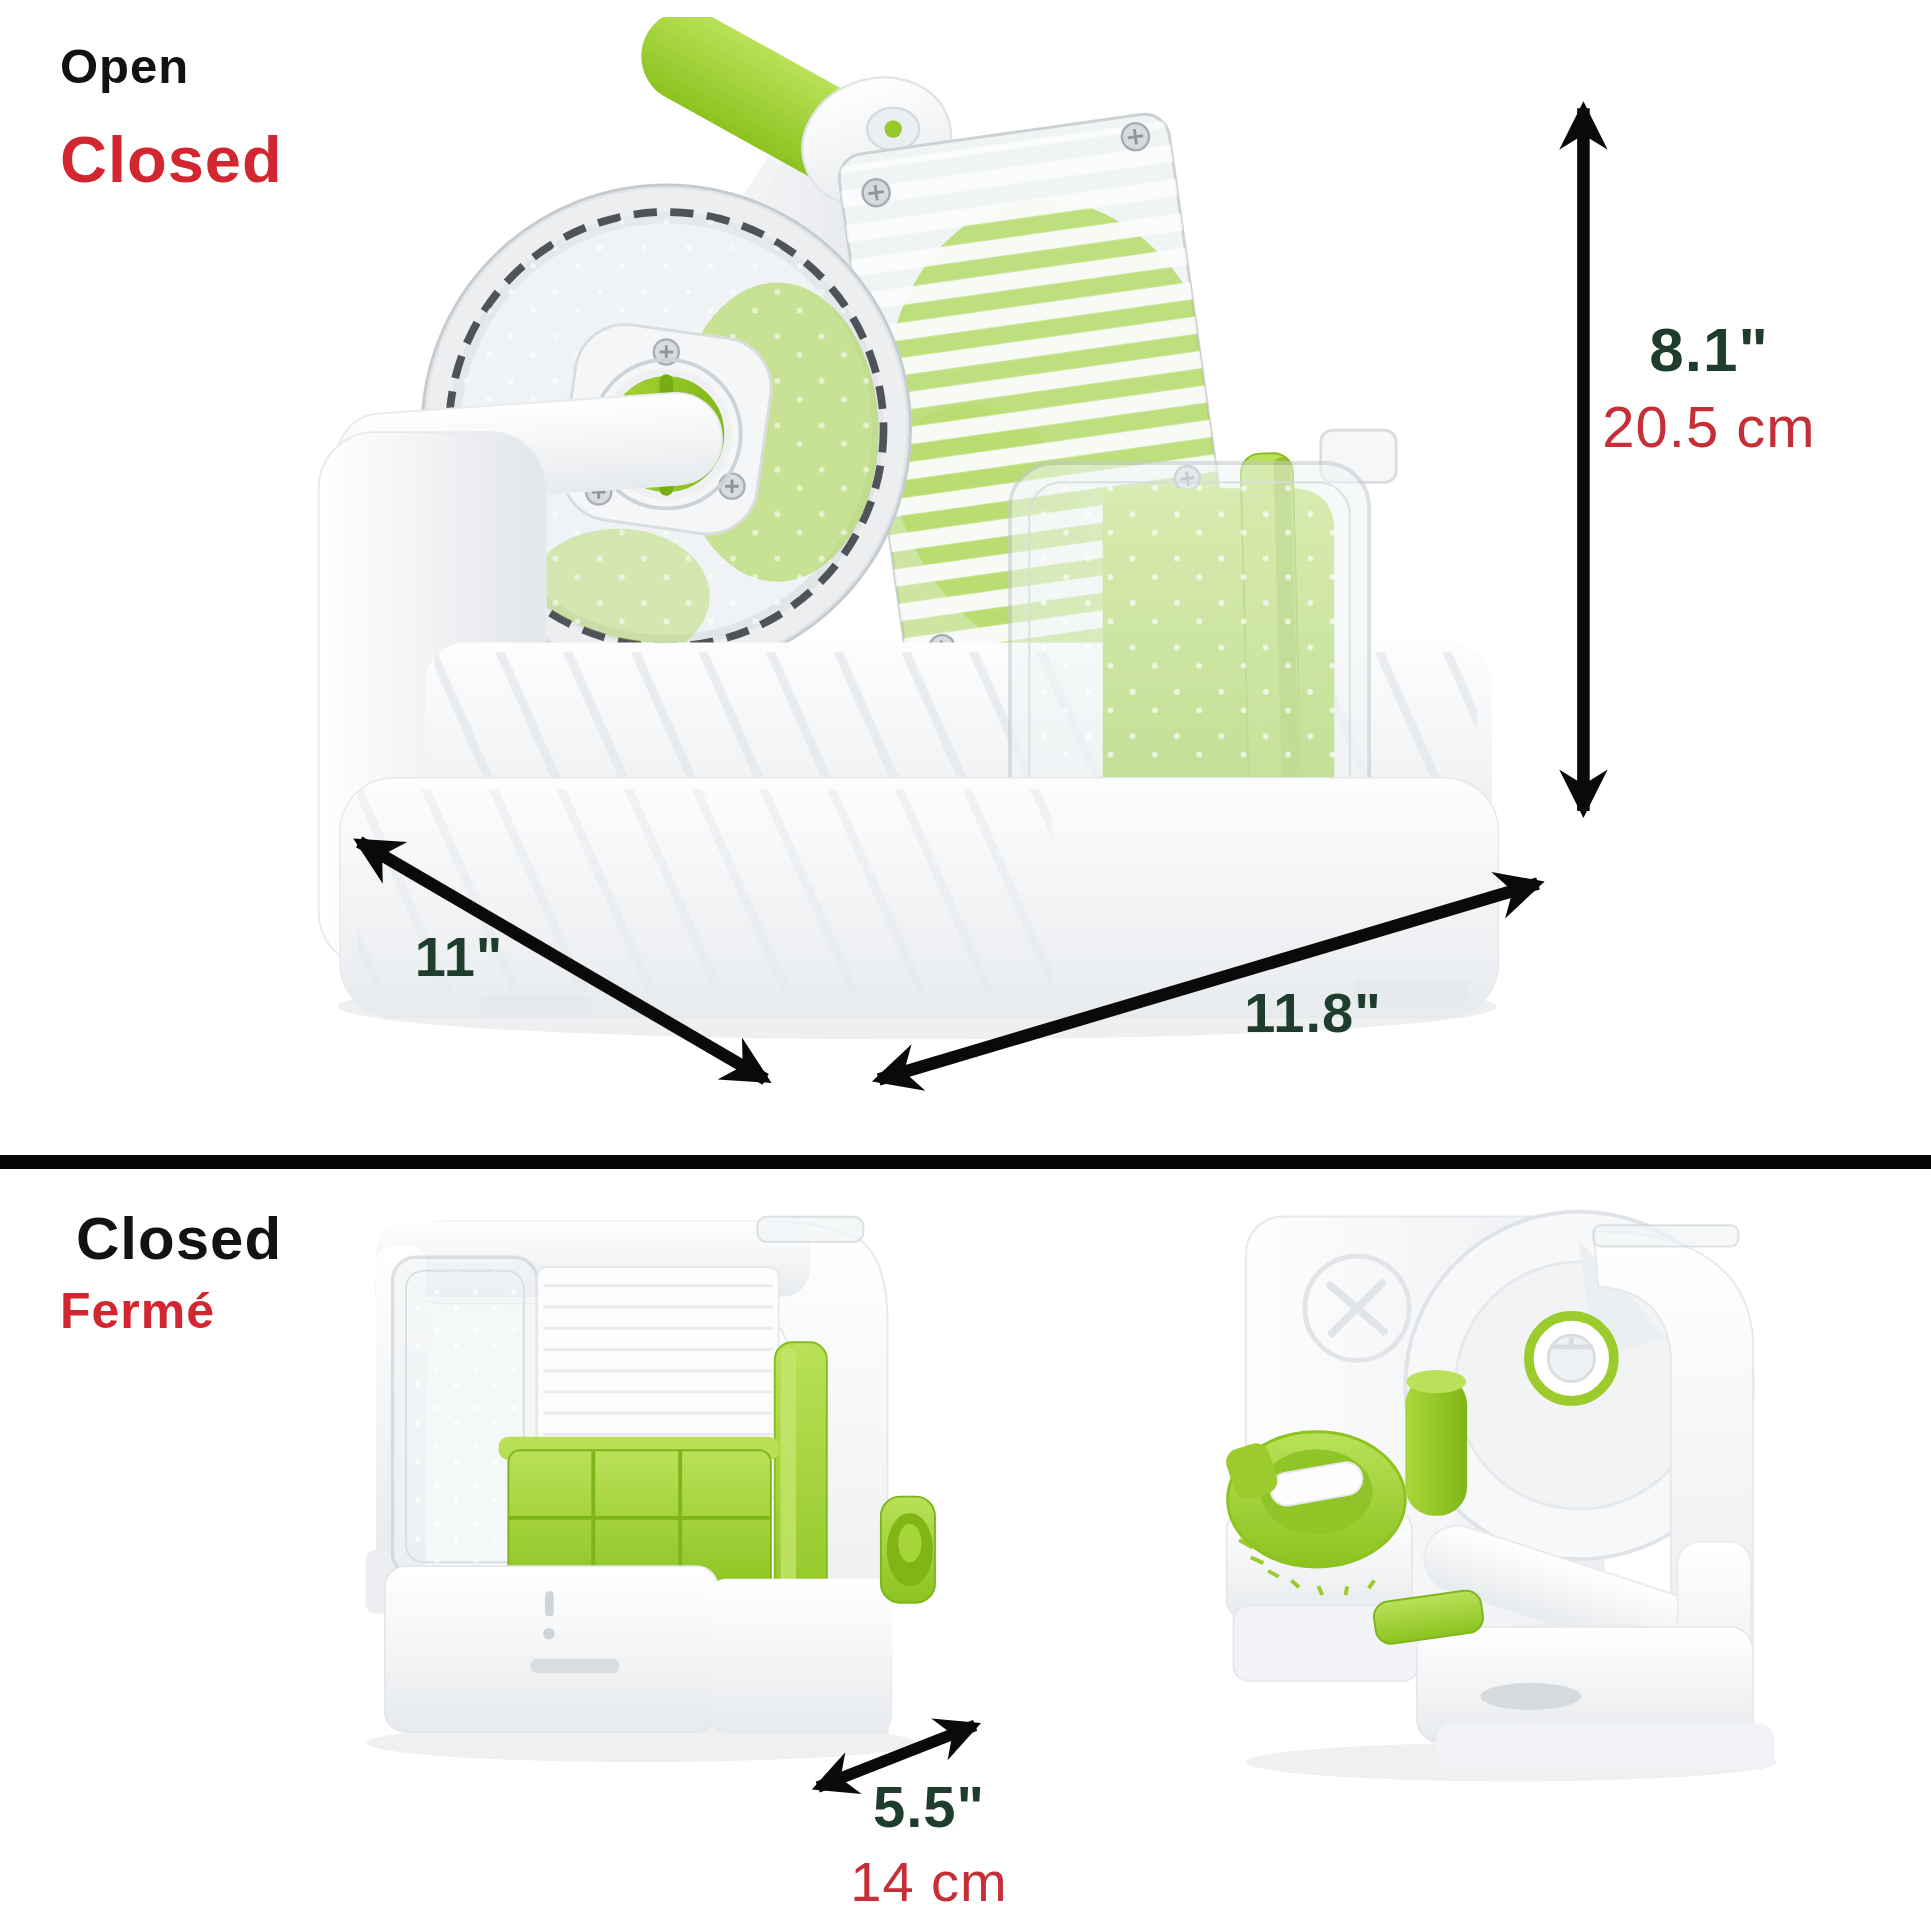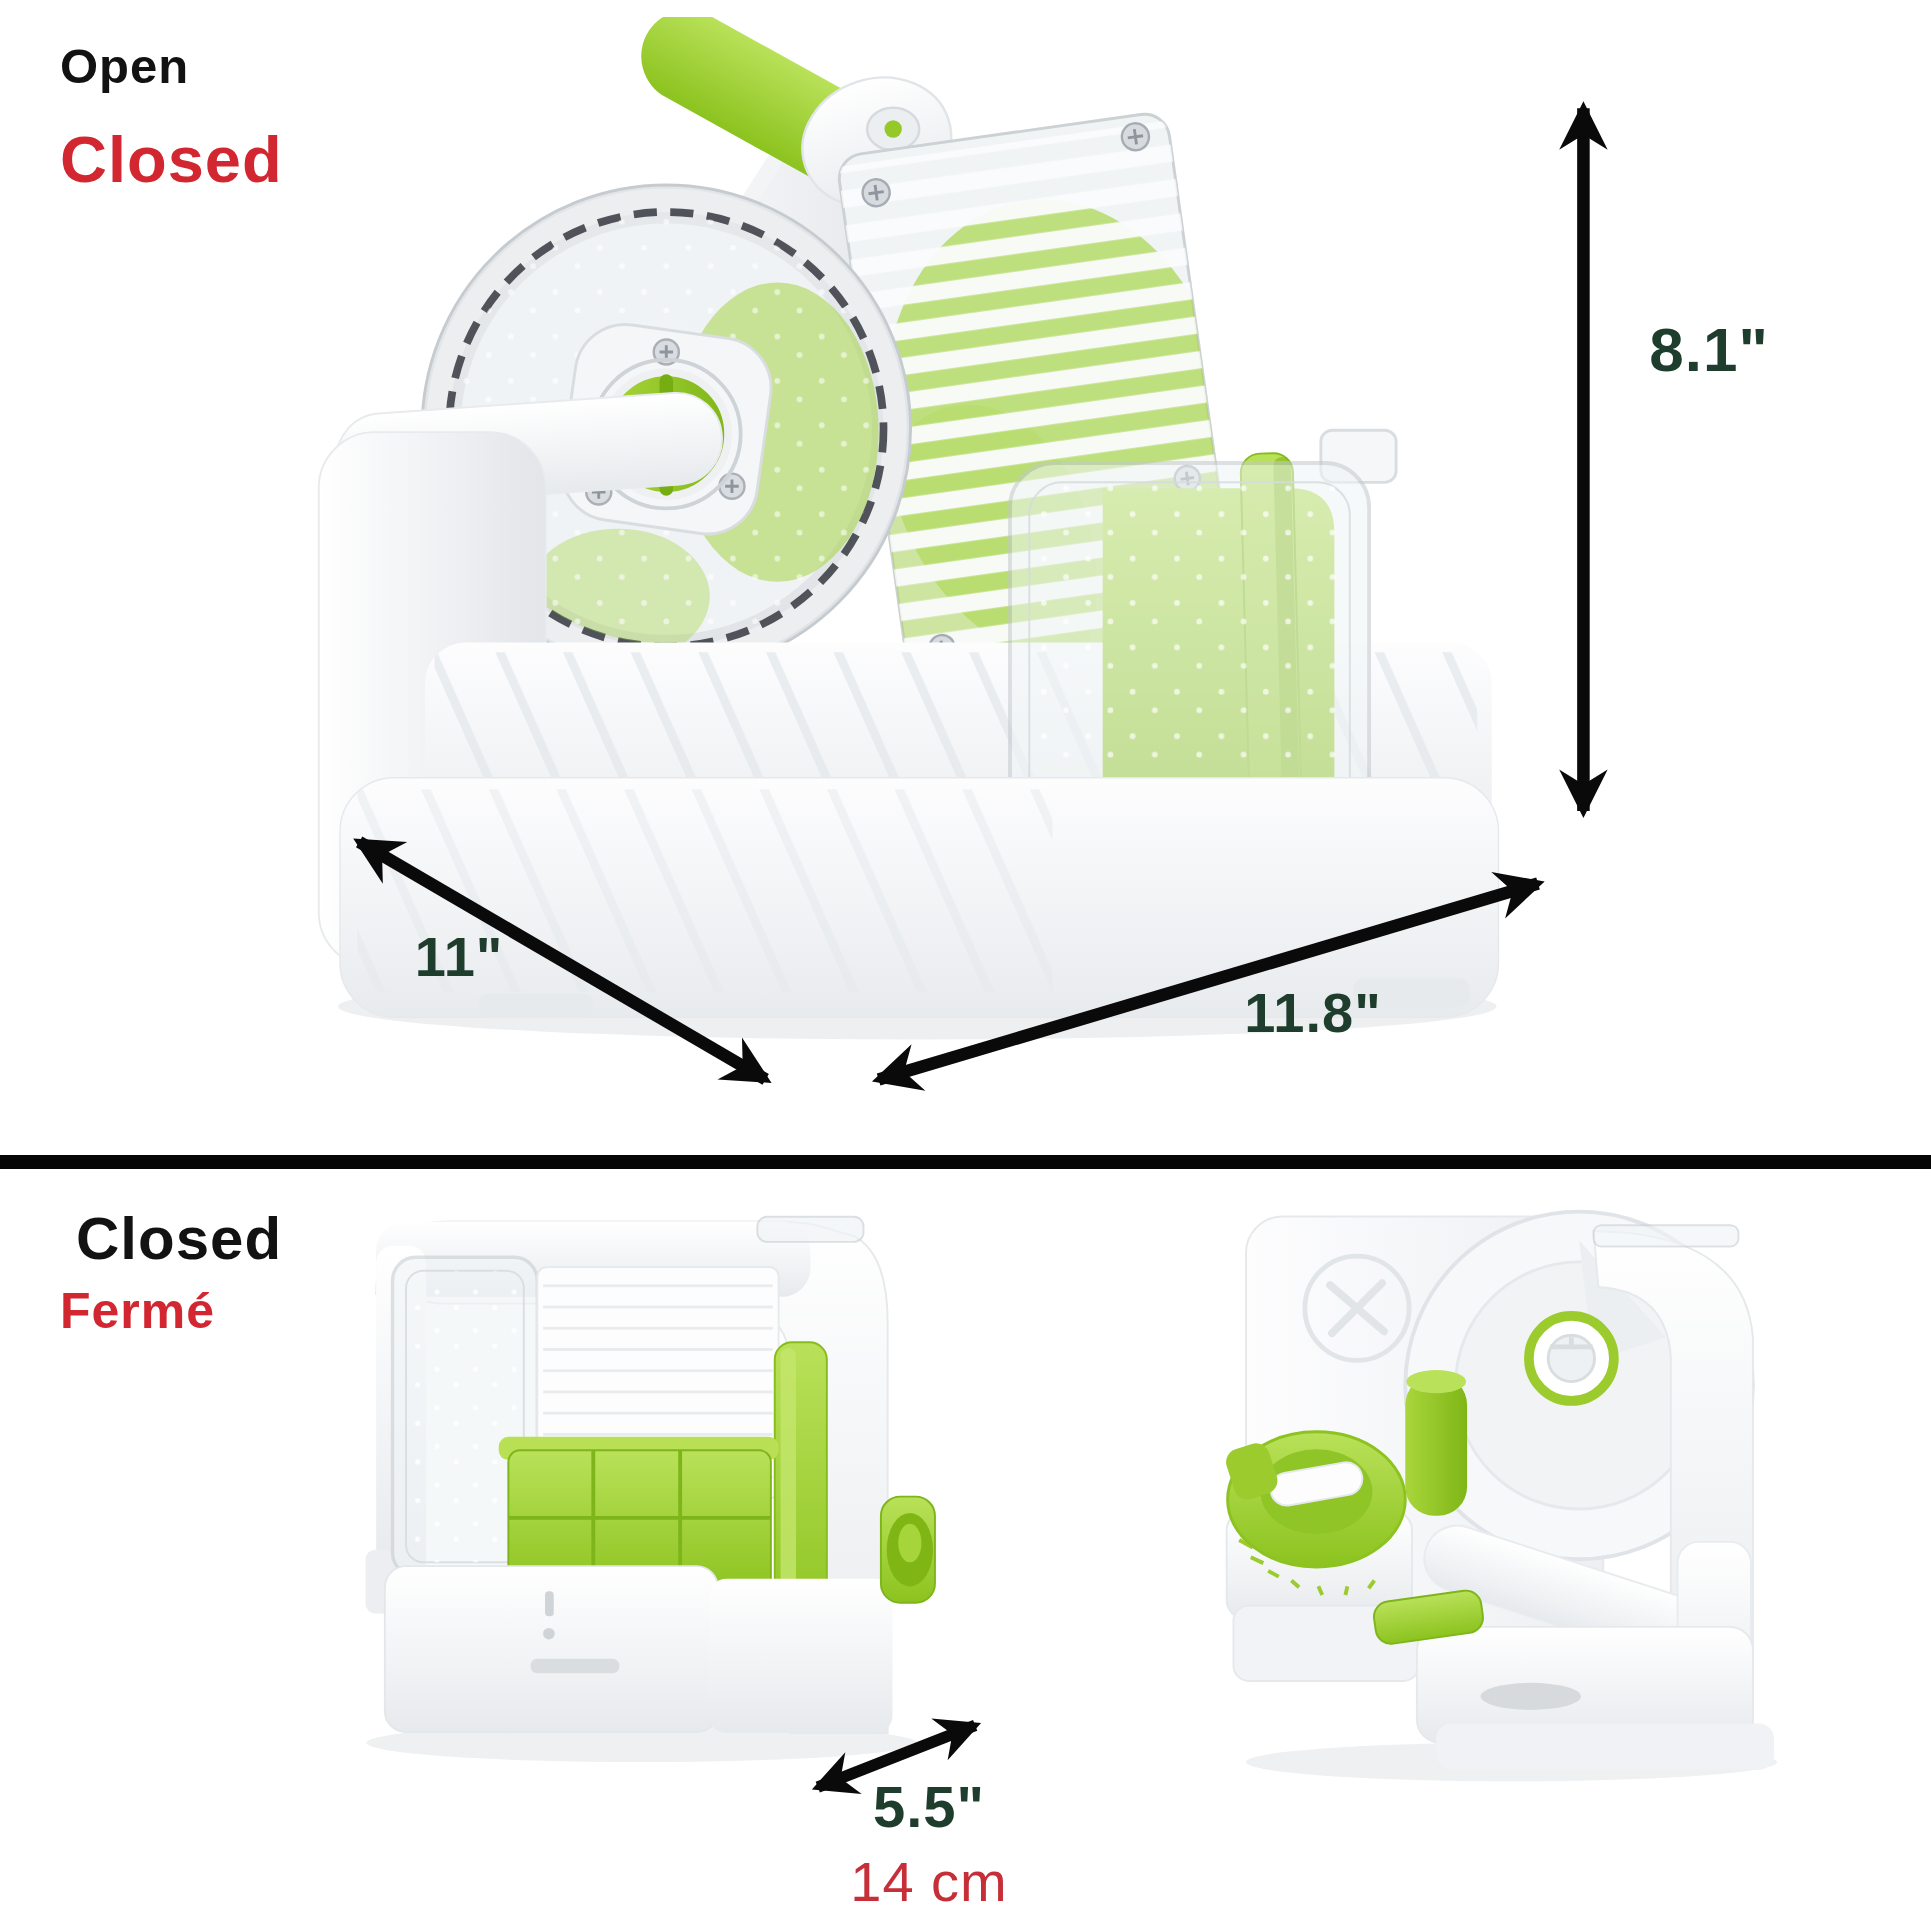--- a/index.html
+++ b/index.html
@@ -325,20 +325,21 @@
         <path d="M0.8,0.8 L9.2,5 L0.8,9.2 L3.4,5 Z" fill="#0a0a0a"></path>
       </marker>
     </defs>
     <line x1="1640" y1="112" x2="1640" y2="840" stroke="#0a0a0a" stroke-width="13" marker-start="url(#ah)" marker-end="url(#ah)"></line>
     <line x1="372" y1="872" x2="793" y2="1118" stroke="#0a0a0a" stroke-width="13" marker-start="url(#ah)" marker-end="url(#ah)"></line>
     <line x1="910" y1="1118" x2="1593" y2="915" stroke="#0a0a0a" stroke-width="13" marker-start="url(#ah)" marker-end="url(#ah)"></line>
     <line x1="847" y1="1851" x2="1010" y2="1787" stroke="#0a0a0a" stroke-width="12" marker-start="url(#ah)" marker-end="url(#ah)"></line>
   </svg>
 
   <div class="abs dim-in f64" style="left:1564px;top:319px;width:290px;">8.1"</div>
+  <div class="abs dim-cm f60" style="left:1545px;top:398px;width:328px;">20.5 cm</div>
 
   <div class="abs dim-in f58" style="left:314px;top:929px;width:290px;">11"</div>
 
   <div class="abs dim-in f58" style="left:1168px;top:985px;width:290px;">11.8"</div>
 
   <div class="abs dim-in f60" style="left:784px;top:1778px;width:290px;">5.5"</div>
   <div class="abs dim-cm f58" style="left:784px;top:1854px;width:290px;">14 cm</div>
 
   <div class="divider"></div>
 

